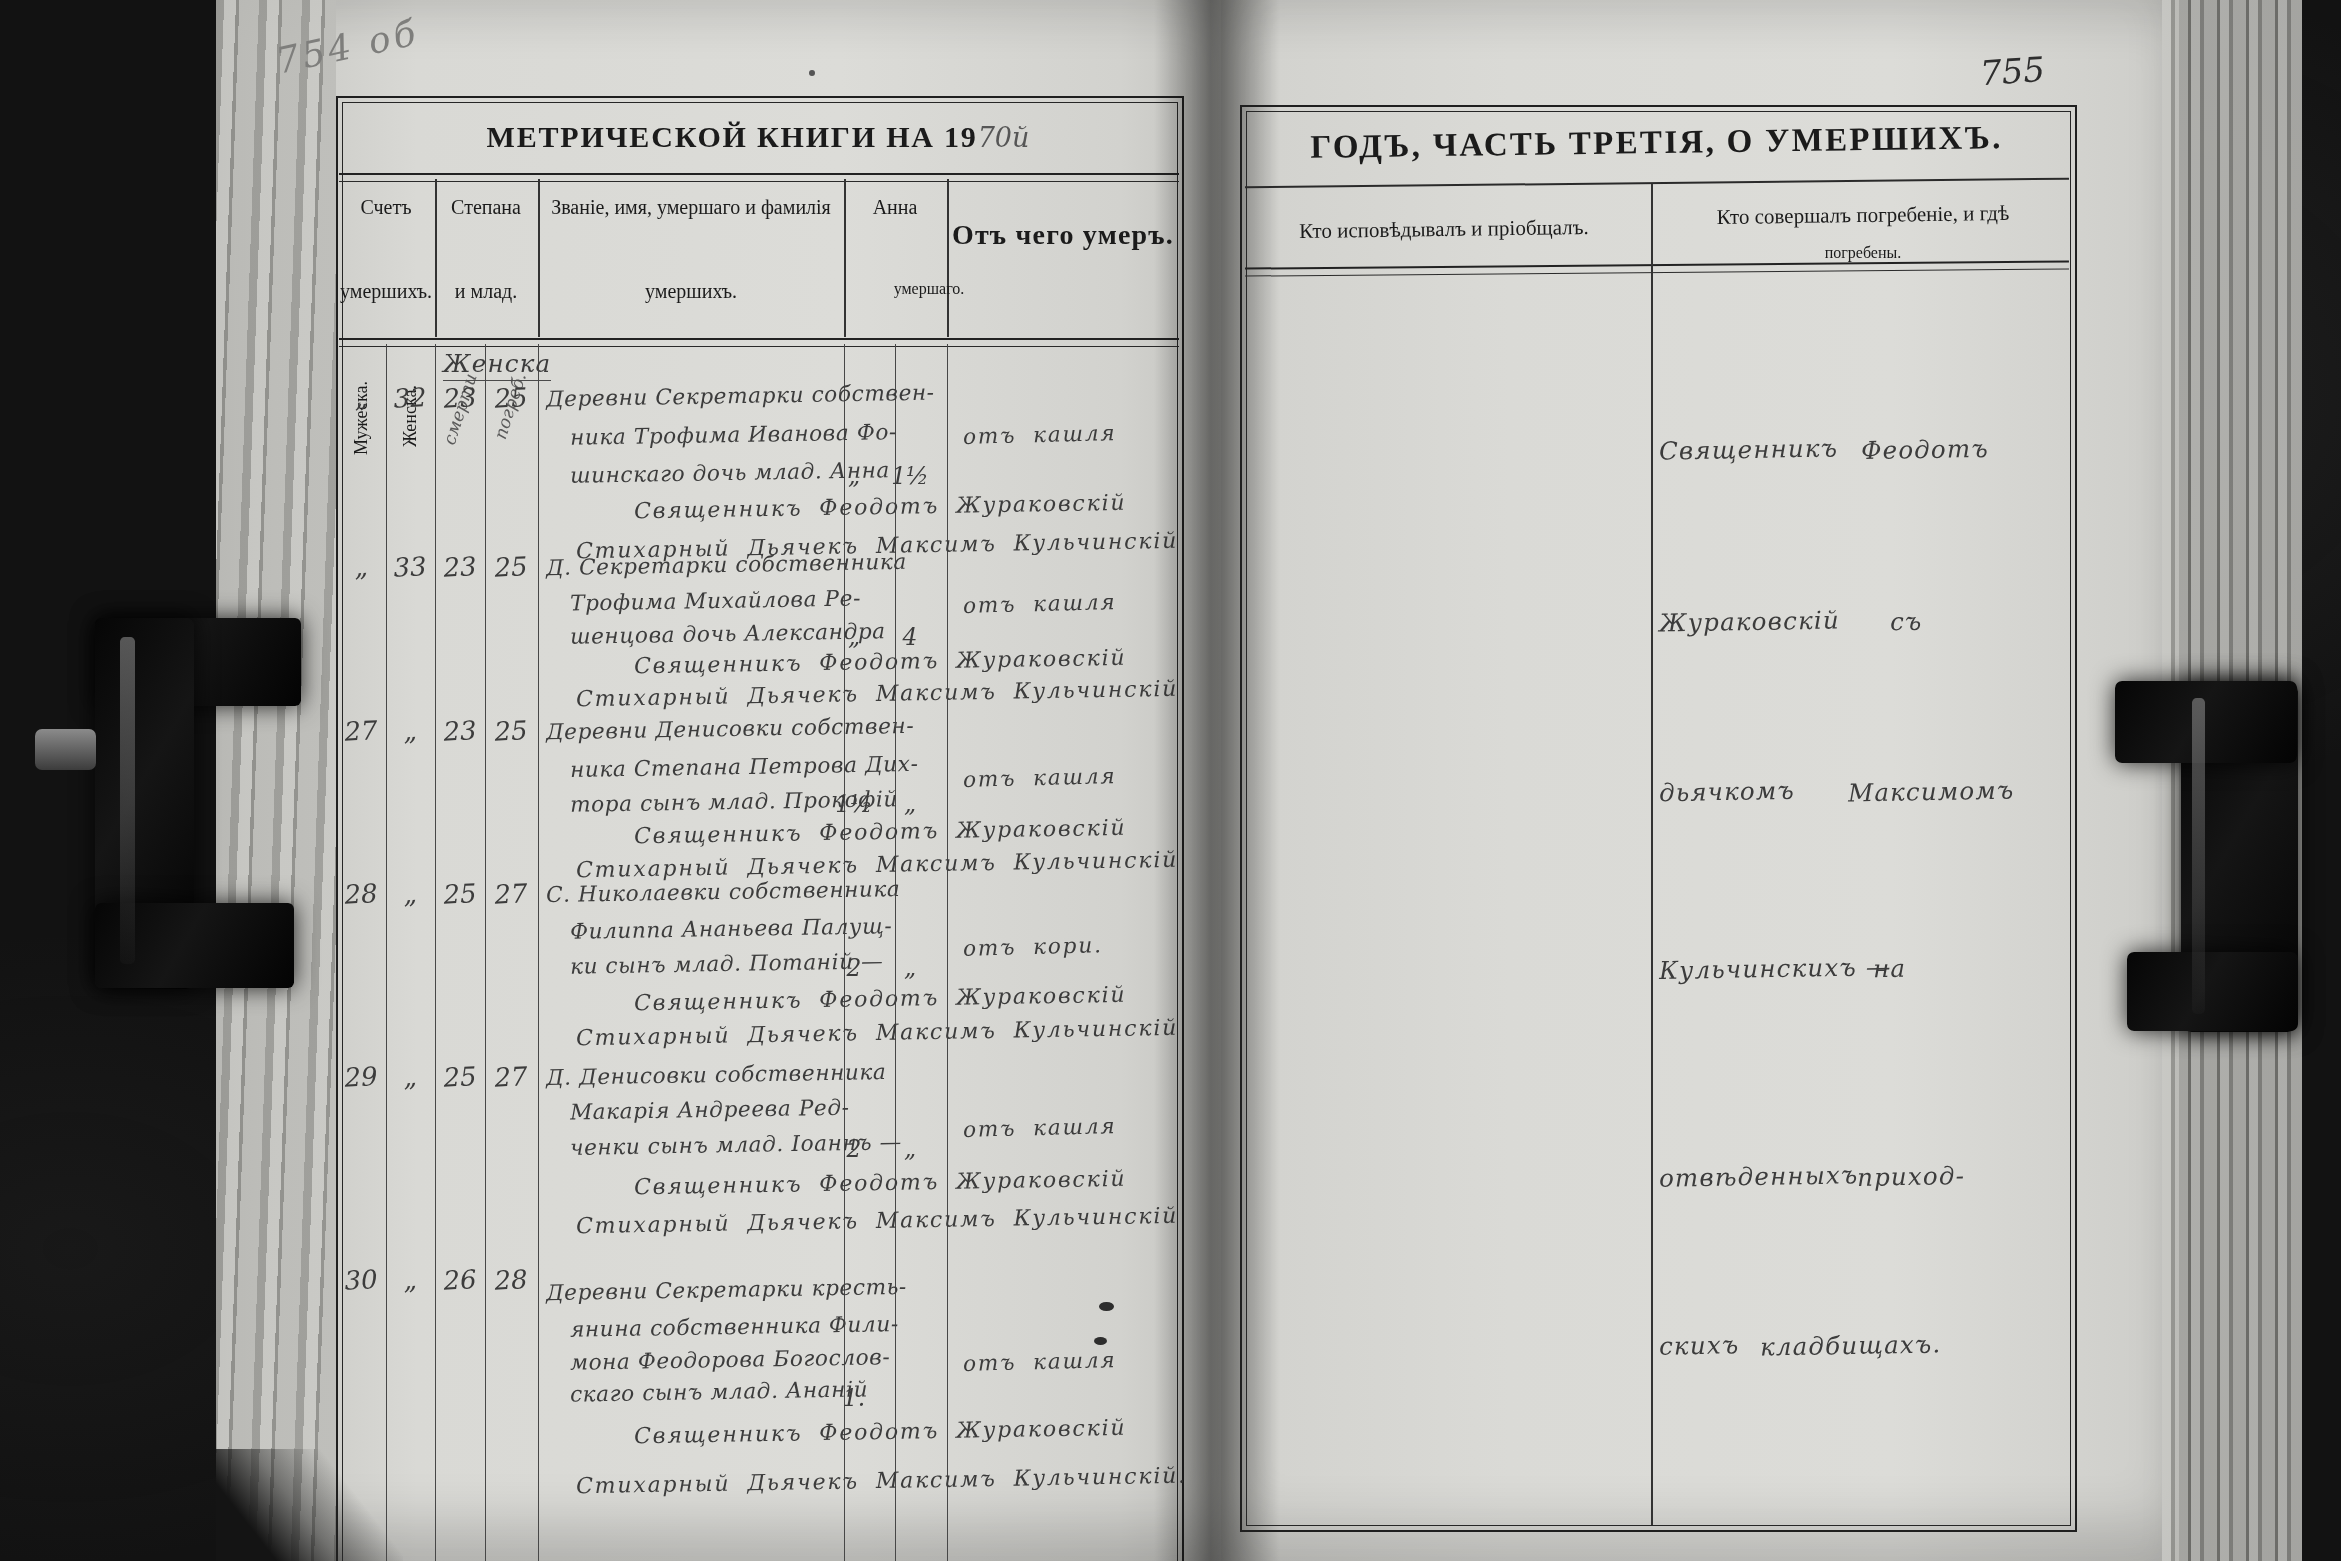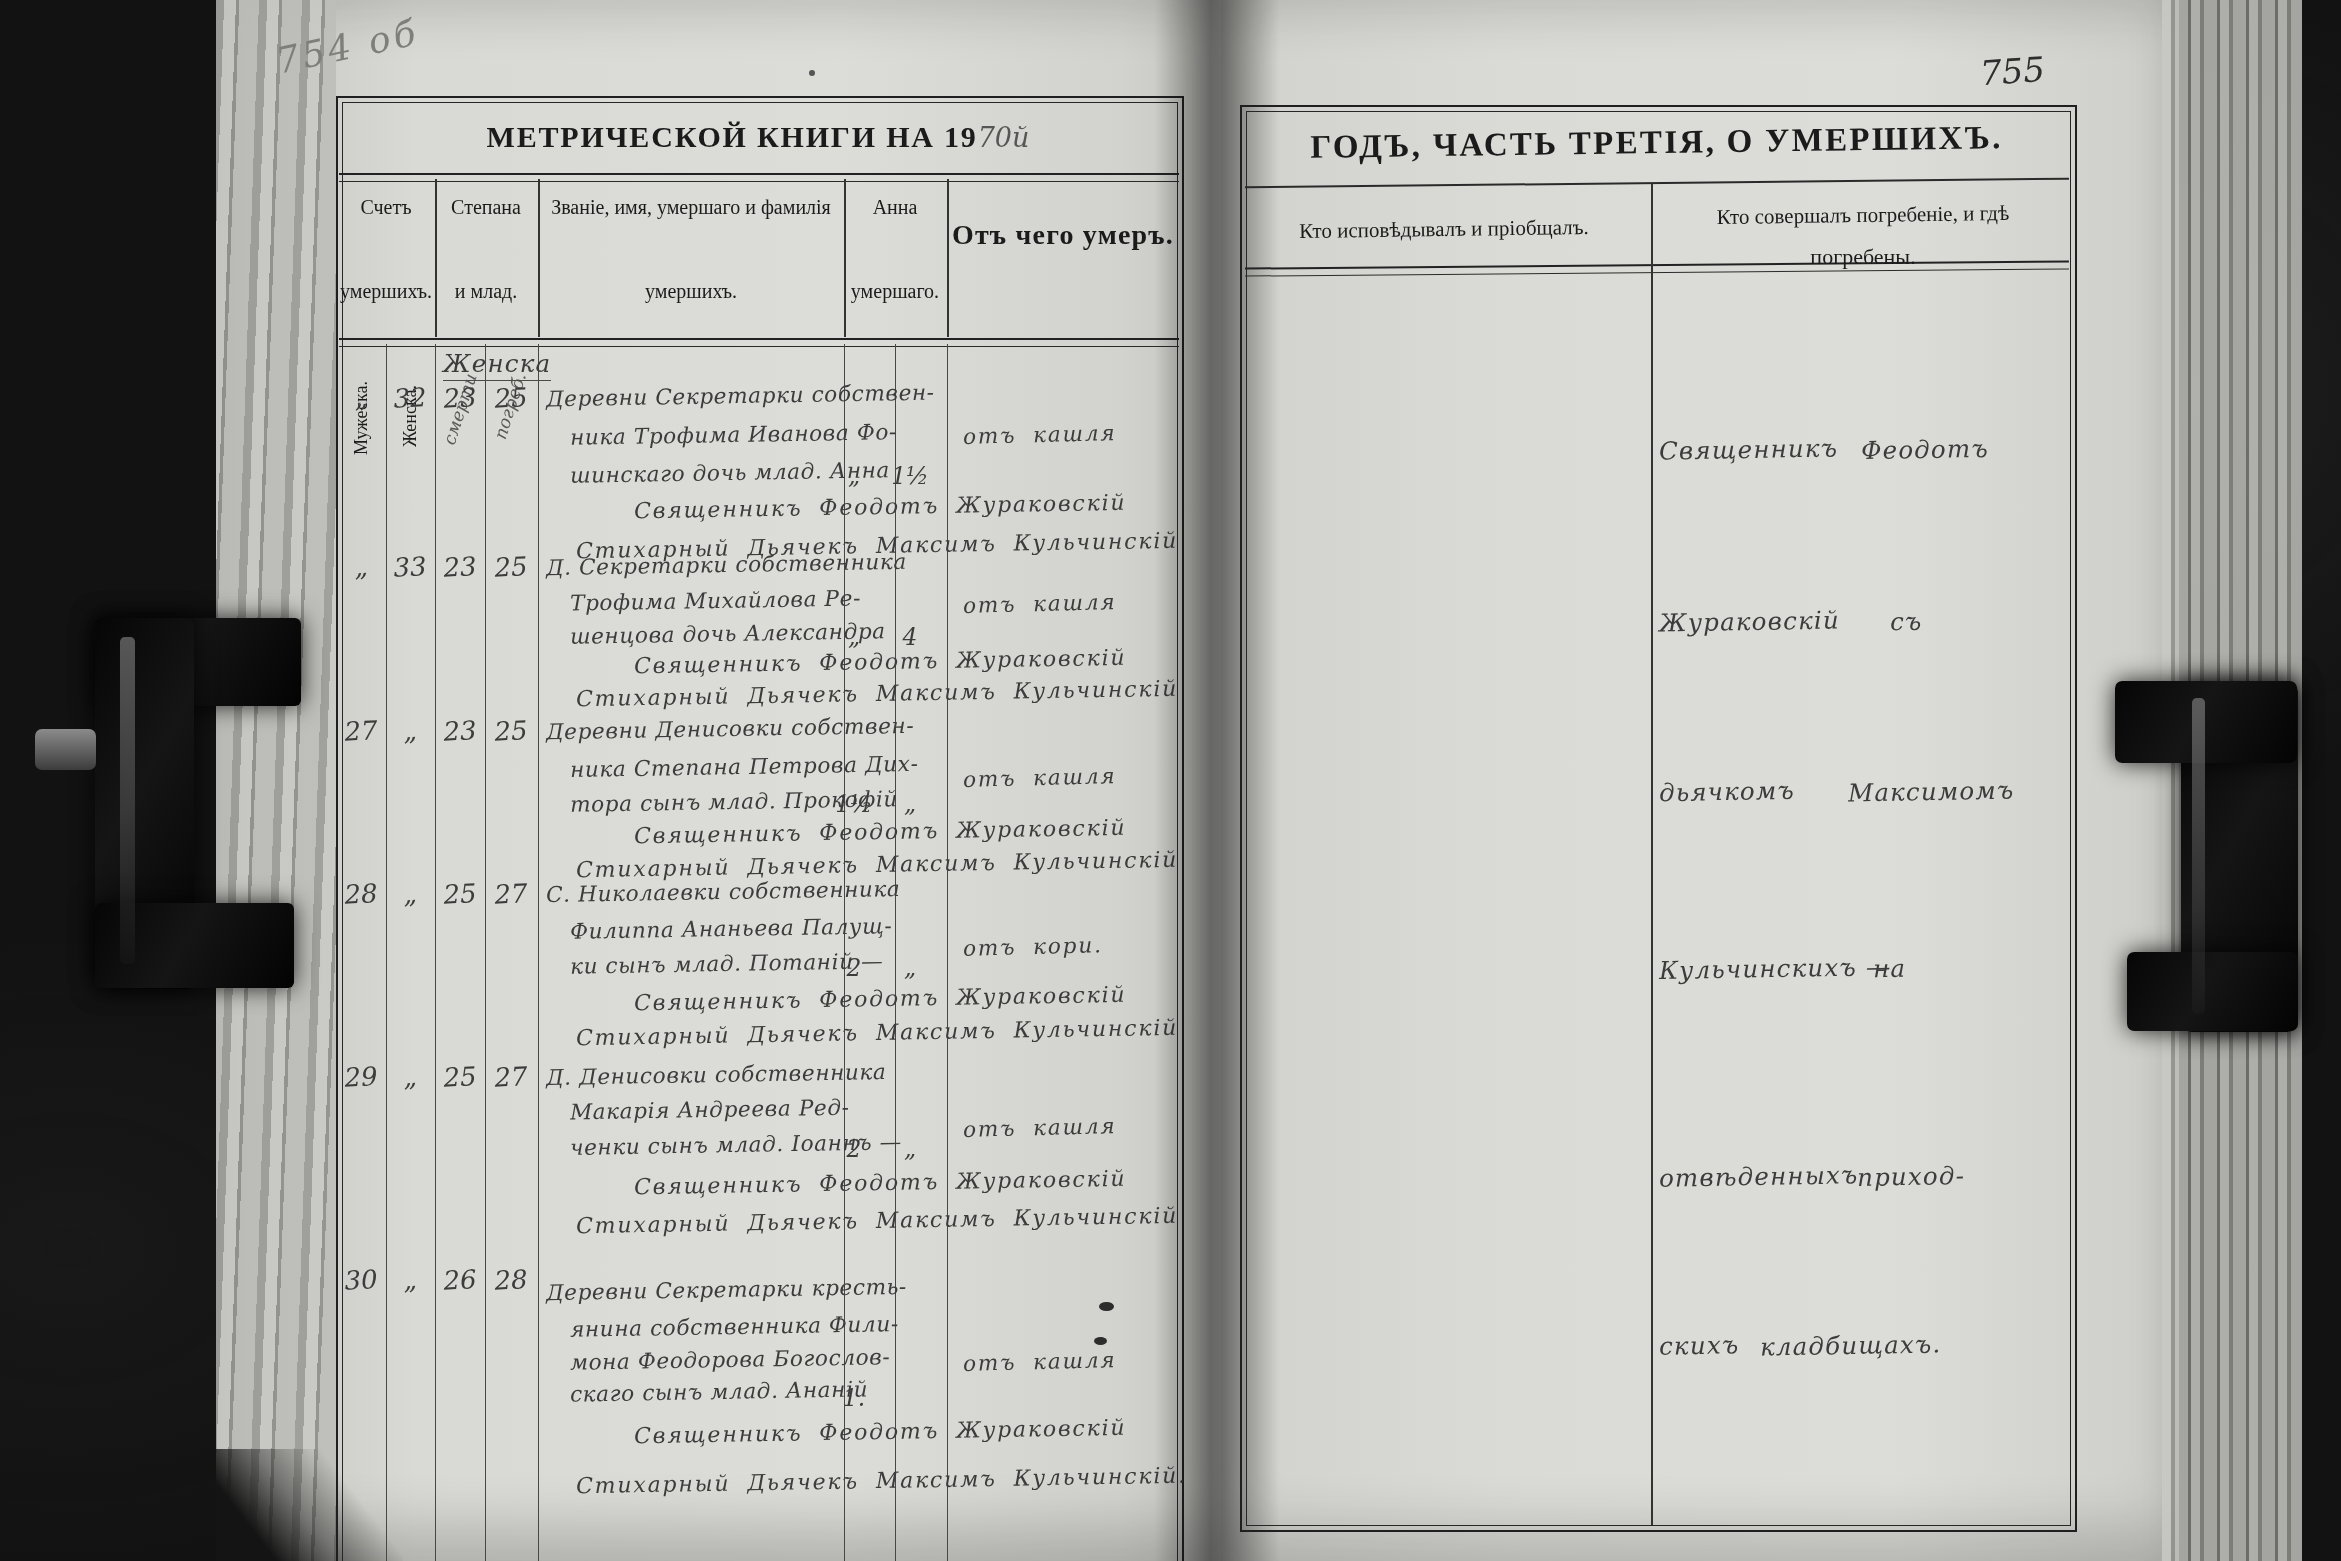--- a/index.html
+++ b/index.html
@@ -80,21 +80,21 @@
 <div class="vline-heavy" style="left:844px;top:179px;height:158px;"></div>
 <div class="vline-heavy" style="left:947px;top:179px;height:158px;"></div>
 
 <div class="abs pr pr-c" style="left:386px;top:196px;font-size:20px;">Счетъ</div>
 <div class="abs pr pr-c" style="left:386px;top:280px;font-size:20px;">умершихъ.</div>
 <div class="abs pr pr-c" style="left:486px;top:196px;font-size:20px;">Степана</div>
 <div class="abs pr pr-c" style="left:486px;top:280px;font-size:20px;">и млад.</div>
 <div class="abs pr pr-c" style="left:691px;top:196px;font-size:20px;">Званіе, имя, умершаго и фамилія</div>
 <div class="abs pr pr-c" style="left:691px;top:280px;font-size:20px;">умершихъ.</div>
 <div class="abs pr pr-c" style="left:895px;top:196px;font-size:20px;">Анна</div>
-<div class="abs pr pr-c" style="left:895px;top:280px;font-size:20px;">умершаго.</div>
+<div class="abs pr pr-c" style="left:929px;top:280px;font-size:16px;">умершаго.</div>
 <div class="abs pr pr-c" style="left:1063px;top:219px;font-size:28px;font-weight:bold;letter-spacing:1.2px;">Отъ чего умеръ.</div>
 
 <div class="vline" style="left:386px;top:344px;height:1217px;"></div>
 <div class="vline" style="left:435px;top:344px;height:1217px;"></div>
 <div class="vline" style="left:485px;top:344px;height:1217px;"></div>
 <div class="vline" style="left:538px;top:344px;height:1217px;"></div>
 <div class="vline" style="left:844px;top:344px;height:1217px;"></div>
 <div class="vline" style="left:895px;top:344px;height:1217px;"></div>
 <div class="vline" style="left:947px;top:344px;height:1217px;"></div>
 
@@ -198,21 +198,21 @@
 
 <div class="abs pr" style="left:1256px;top:124px;width:801px;text-align:center;font-size:33px;font-weight:bold;letter-spacing:2.3px;white-space:nowrap;transform:rotate(-0.8deg);">ГОДЪ, ЧАСТЬ ТРЕТІЯ, О УМЕРШИХЪ.</div>
 
 <div class="abs" style="left:1245px;top:182px;width:824px;height:1.8px;background:#2a2a2a;transform:rotate(-0.6deg);"></div>
 <div class="dbl-h" style="left:1245px;top:264px;width:824px;transform:rotate(-0.5deg);"></div>
 
 <div class="vline-heavy" style="left:1651px;top:184px;height:1341px;"></div>
 
 <div class="abs pr pr-c" style="left:1444px;top:217px;font-size:21px;transform:translateX(-50%) rotate(-0.8deg);">Кто исповѣдывалъ и пріобщалъ.</div>
 <div class="abs pr pr-c" style="left:1863px;top:203px;font-size:21px;transform:translateX(-50%) rotate(-0.8deg);">Кто совершалъ погребеніе, и гдѣ</div>
-<div class="abs pr pr-c" style="left:1863px;top:244px;font-size:22px;">погребены.</div>
+<div class="abs pr pr-c" style="left:1863px;top:244px;font-size:16px;">погребены.</div>
 
 <div id="rightLines" class="abs" style="left:0;top:0;">
     <div class="hw" style="position: absolute; left: 1659px; top: 435px; font-size: 24.5px; letter-spacing: 1.2px; transform: rotate(-1deg);">Священникъ</div>
     <div class="hw" style="position: absolute; left: 1861px; top: 435px; font-size: 24.5px; letter-spacing: 1.2px; transform: rotate(-1deg);">Феодотъ</div>
     <div class="hw" style="position: absolute; left: 1659px; top: 607px; font-size: 24.5px; letter-spacing: 1.2px; transform: rotate(-1deg);">Жураковскій</div>
     <div class="hw" style="position: absolute; left: 1890px; top: 607px; font-size: 24.5px; letter-spacing: 1.2px; transform: rotate(-1deg);">съ</div>
     <div class="hw" style="position: absolute; left: 1659px; top: 777px; font-size: 24.5px; letter-spacing: 1.2px; transform: rotate(-1deg);">дьячкомъ</div>
     <div class="hw" style="position: absolute; left: 1848px; top: 777px; font-size: 24.5px; letter-spacing: 1.2px; transform: rotate(-1deg);">Максимомъ</div>
     <div class="hw" style="position: absolute; left: 1659px; top: 954px; font-size: 24.5px; letter-spacing: 1.2px; transform: rotate(-1deg);">Кульчинскихъ —</div>
     <div class="hw" style="position: absolute; left: 1873px; top: 954px; font-size: 24.5px; letter-spacing: 1.2px; transform: rotate(-1deg);">на</div>

